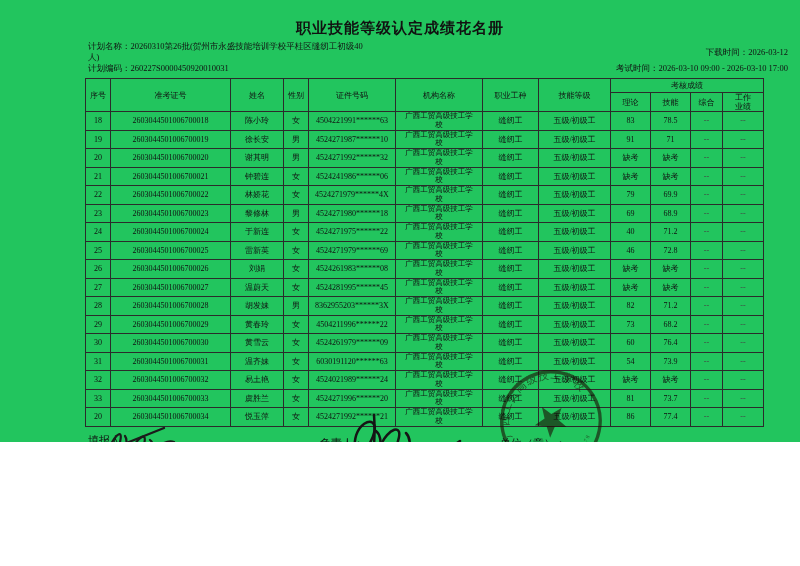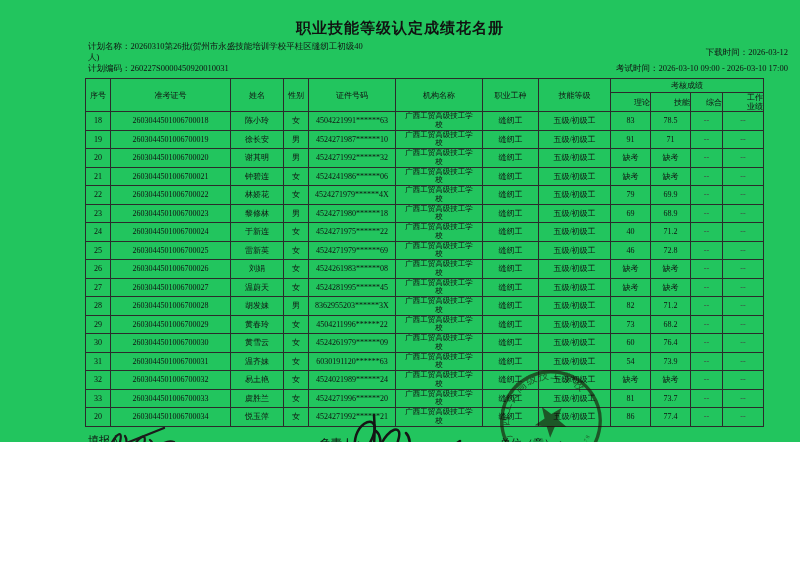--- a/index.html
+++ b/index.html
@@ -13,21 +13,21 @@
   .m-code{left:88px;top:63px;}
   .m-download{right:12px;top:47px;text-align:right;}
   .m-exam{right:12px;top:63px;text-align:right;}
 
   table.roster{position:absolute;left:85px;top:78px;width:678px;
         border-collapse:collapse;table-layout:fixed;font-size:8px;
         border:1.5px solid #222;}
   .roster th,.roster td{border:1px solid #2b2b2b;padding:0;text-align:center;
         font-weight:normal;overflow:hidden;white-space:nowrap;}
   .roster thead tr.group-row th{height:13px;}
-  .roster thead tr.sub-row th{height:18px;text-align:right;}
+  .roster thead tr.sub-row th{height:18px;}
   .roster tbody tr{height:18.5px;}
   .c-score{text-align:right;padding-right:5px;}
   .c-org{white-space:normal;}
   .c-org span{display:inline-block;width:72px;font-size:7.5px;line-height:8.5px;white-space:normal;}
   .wrap2{display:inline-block;width:2.3em;line-height:9px;white-space:normal;}
   .c-dash{color:#444;}
 
   .footer-label{position:absolute;font-size:11px;white-space:nowrap;}
   .f-filler{left:88px;top:433px;}
   .f-manager{left:320px;top:436px;}

